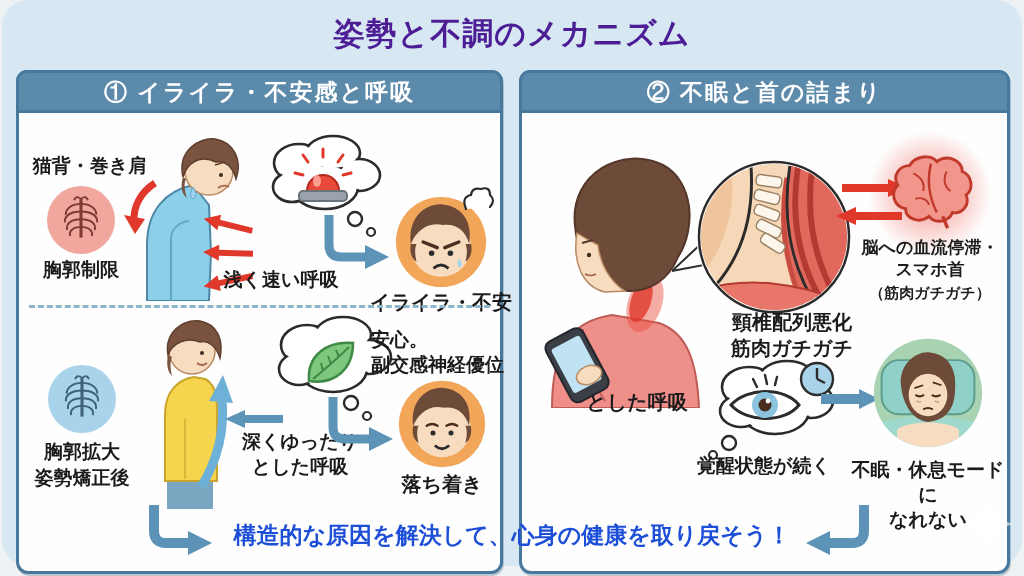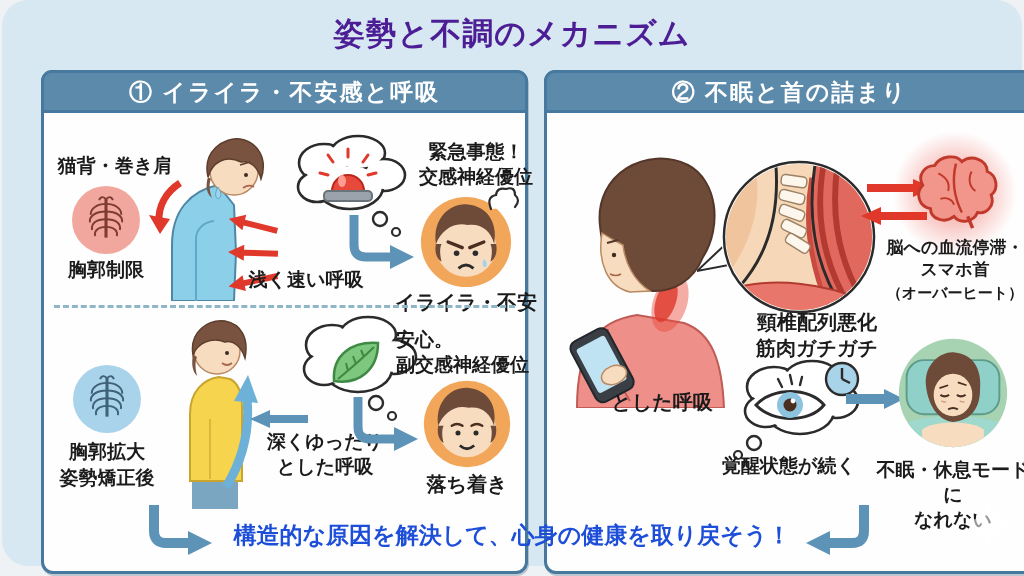--- a/index.html
+++ b/index.html
@@ -1,20 +1,20 @@
 <!DOCTYPE html>
 <html><head>
 <meta charset="utf-8">
 <style>
   * { margin:0; padding:0; box-sizing:border-box; }
   html,body { width:1024px; height:576px; }
   body { background:#eef2f5; font-family:"Liberation Sans",sans-serif; overflow:hidden; position:relative; }
   #card { position:absolute; left:2px; top:0; width:1020px; height:566px; background:#d7e8f2; border-radius:26px; }
   #title { position:absolute; top:13px; left:0; width:100%; text-align:center; font-size:31px; font-weight:bold; color:#4c1d95; letter-spacing:1px; }
-  .panel { position:absolute; top:70px; height:504px; background:#fefefe; border:3px solid #47799e; border-radius:12px; box-shadow:1px 2px 0 rgba(40,70,95,.25);margin-left:25px; }
+  .panel { position:absolute; top:70px; height:504px; background:#fefefe; border:3px solid #47799e; border-radius:12px; box-shadow:1px 2px 0 rgba(40,70,95,.25); }
   #panel-left  { left:16px;  width:487px; }
   #panel-right { left:519px; width:491px; }
   .panel-header { position:absolute; left:-3px; top:-3px; right:-3px; height:43px; background:#5c8aab; border:3px solid #47799e; border-radius:11px 11px 0 0; color:#fff; font-size:23px; font-weight:bold; text-align:center; line-height:38px; letter-spacing:2px; }
   .abs { position:absolute; }
   .lbl { position:absolute; font-weight:bold; color:#1b1b1b; text-align:center; line-height:1.32; }
   .fs20 { font-size:20px; } .fs19 { font-size:19px; } .fs17 { font-size:17px; } .fs15 { font-size:15px; }
   .circ { position:absolute; border-radius:50%; display:flex; align-items:center; justify-content:center; }
   #divider { position:absolute; left:10px; right:10px; top:232px; border-top:3px dashed #8fb5c9; }
   #brain-glow { position:absolute; border-radius:50%;
     background:radial-gradient(closest-side, rgba(233,55,40,.55), rgba(233,55,40,.25) 55%, rgba(233,55,40,0)); }
@@ -97,24 +97,20 @@
         <line x1="80" y1="24" x2="75" y2="31"></line>
         <line x1="32" y1="42" x2="40" y2="44"></line>
         <line x1="88" y1="42" x2="80" y2="44"></line>
       </g>
       <path d="M44,60 a16,16 0 0 1 32,0 Z" fill="#e8493a" stroke="#b8281c" stroke-width="2"></path>
       <ellipse cx="54" cy="50" rx="4" ry="6" fill="#ff9d92"></ellipse>
       <rect x="36" y="60" width="48" height="10" rx="4" fill="#9aa3ab" stroke="#6b737a" stroke-width="2"></rect>
     </g>
   </svg>
 
-  <div class="lbl fs19" style="left:364px; top:66px; width:136px;">
-    <span>緊急事態！</span><br>
-    <span>交感神経優位</span>
-  </div>
 
   <svg class="abs" style="left:300px; top:140px;" width="72" height="56" viewBox="0 0 72 56">
     <path d="M10,2 L10,32 Q10,44 22,44 L48,44" stroke="#5e93b8" stroke-width="9" fill="none"></path>
     <path d="M46,32 L70,44 L46,56 Z" fill="#5e93b8"></path>
   </svg>
 
   <svg class="abs" style="left:375px; top:122px;" width="94" height="94" viewBox="0 0 100 100">
     <circle cx="50" cy="50" r="48" fill="#f2a659"></circle>
     <circle cx="50" cy="55" r="32" fill="#f8dcc0"></circle>
     <path d="M18,52 C14,24 34,8 52,10 C72,12 84,28 80,52 C76,38 66,30 52,32 C36,28 24,38 18,52 Z" fill="#6e4a38"></path>
@@ -285,21 +281,21 @@
     <path d="M24,14 C30,4 46,2 52,10 C62,2 78,8 78,20 C88,24 90,38 82,44 C86,54 78,64 68,62 C64,72 50,74 44,66 C34,74 20,68 20,58 C8,56 4,42 12,34 C6,24 14,14 24,14 Z" fill="#f2968c" stroke="#c0392b" stroke-width="3"></path>
     <path d="M46,12 C42,28 44,46 52,62" stroke="#c0392b" stroke-width="2.5" fill="none"></path>
     <path d="M28,22 C36,26 40,32 38,40" stroke="#c0392b" stroke-width="2" fill="none"></path>
     <path d="M62,20 C58,28 60,36 66,40" stroke="#c0392b" stroke-width="2" fill="none"></path>
     <path d="M30,48 C36,46 42,48 44,54" stroke="#c0392b" stroke-width="2" fill="none"></path>
     <path d="M58,66 l5,12" stroke="#c0392b" stroke-width="3.5" fill="none"></path>
   </svg>
   <div class="lbl fs17" style="left:326px; top:164px; width:164px;">
     <span>脳への血流停滞・</span><br>
     <span>スマホ首</span><br>
-    <span class="fs15">（オーバーヒート）</span>
+    <span class="fs15">（筋肉ガチガチ）</span>
   </div>
 
   <svg class="abs" style="left:181px; top:280px;" width="136" height="108" viewBox="0 0 136 108">
     <g fill="#fff" stroke="#2b2b2b" stroke-width="2.6">
       <ellipse cx="46" cy="34" rx="27" ry="20"></ellipse>
       <ellipse cx="84" cy="26" rx="28" ry="18"></ellipse>
       <ellipse cx="108" cy="48" rx="22" ry="17"></ellipse>
       <ellipse cx="72" cy="58" rx="34" ry="23"></ellipse>
       <ellipse cx="38" cy="58" rx="21" ry="16"></ellipse>
     </g>

